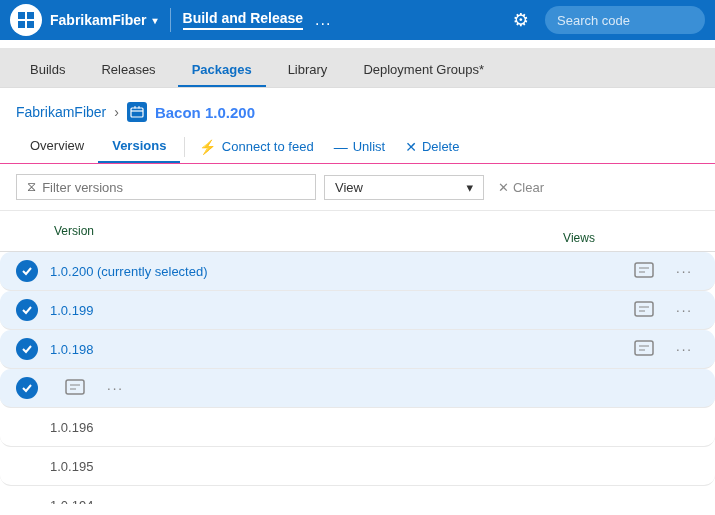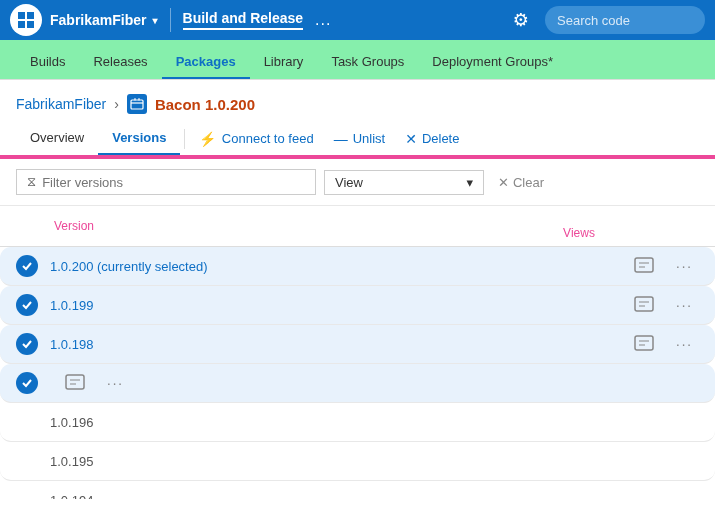--- a/index.html
+++ b/index.html
@@ -48,27 +48,28 @@
       height: 28px;
       width: 160px;
       font-size: 13px;
       outline: none;
       border-radius: 14px;
     }
     .top-bar-search::placeholder { color: rgba(255,255,255,0.8); }
 
     
     .sub-nav {
-      background: #86efac;
+      background: #e5e5e5;
       border-bottom: 1px solid #ddd;
       height: 40px;
       display: flex;
       align-items: flex-end;
       padding: 0 16px;
-      gap: 0;
+      gap: 8px;
+      margin-top: 8px;
     }
     .sub-nav-item {
       padding: 8px 14px;
       font-size: 13px;
       color: #333;
       cursor: pointer;
       border-bottom: 2px solid transparent;
       white-space: nowrap;
     }
     .sub-nav-item.active {
@@ -85,28 +86,28 @@
     }
     .breadcrumb-link { color: #0e6fc5; cursor: pointer; }
     .breadcrumb-sep { color: #666; }
     .breadcrumb-pkg-icon {
       width: 20px; height: 20px;
       background: #0e6fc5;
       border-radius: 3px;
       display: flex; align-items: center; justify-content: center;
     }
     .breadcrumb-pkg-icon svg { width: 14px; height: 14px; }
-    .breadcrumb-current { font-size: 15px; font-weight: 600; color: #c2410c; }
+    .breadcrumb-current { font-size: 15px; font-weight: 600; color: #3b82f6; }
 
     
     .tabs-row {
       display: flex;
       align-items: center;
       padding: 0 16px;
-      border-bottom: 4px solid #ec4899;
+      border-bottom: 1px solid #ec4899;
       gap: 0;
     }
     .tab-item {
       padding: 8px 14px;
       font-size: 13px;
       color: #333;
       cursor: pointer;
       border-bottom: 2px solid transparent;
     }
     .tab-item.active {
@@ -169,21 +170,21 @@
     
     .table-area {
       overflow-y: auto;
       height: calc(515px - 40px - 40px - 46px - 48px - 48px);
     }
     .table-header {
       display: flex;
       align-items: center;
       padding: 6px 16px 6px 54px;
       border-bottom: 1px solid #ddd;
-      color: #ec4899;
+      color: #14532d;
       font-size: 12px;
     }
     .col-version { flex: 1; }
     .col-views { width: 80px; text-align: center; margin-top: 14px; }
     .col-actions { width: 80px; }
 
     .table-row {
       display: flex;
       align-items: center;
       padding: 8px 16px 8px 16px;
@@ -249,21 +250,20 @@
   <div class="top-bar-spacer"></div>
   <span class="top-bar-gear">⚙</span>
   <input class="top-bar-search" type="text" placeholder="Search code" style="">
 </div>
 
 <div class="sub-nav">
   <div class="sub-nav-item">Builds</div>
   <div class="sub-nav-item">Releases</div>
   <div class="sub-nav-item active">Packages</div>
   <div class="sub-nav-item">Library</div>
-  <div class="sub-nav-item">Task Groups</div>
   <div class="sub-nav-item">Deployment Groups*</div>
 </div>
 
 <div class="breadcrumb-row">
   <span class="breadcrumb-link">FabrikamFiber</span>
   <span class="breadcrumb-sep">›</span>
   <div class="breadcrumb-pkg-icon">
     <svg viewBox="0 0 14 14" fill="white">
       <rect x="1" y="3" width="12" height="9" rx="1" fill="none" stroke="white" stroke-width="1.2"></rect>
       <path d="M1 6h12" stroke="white" stroke-width="1.2"></path>

